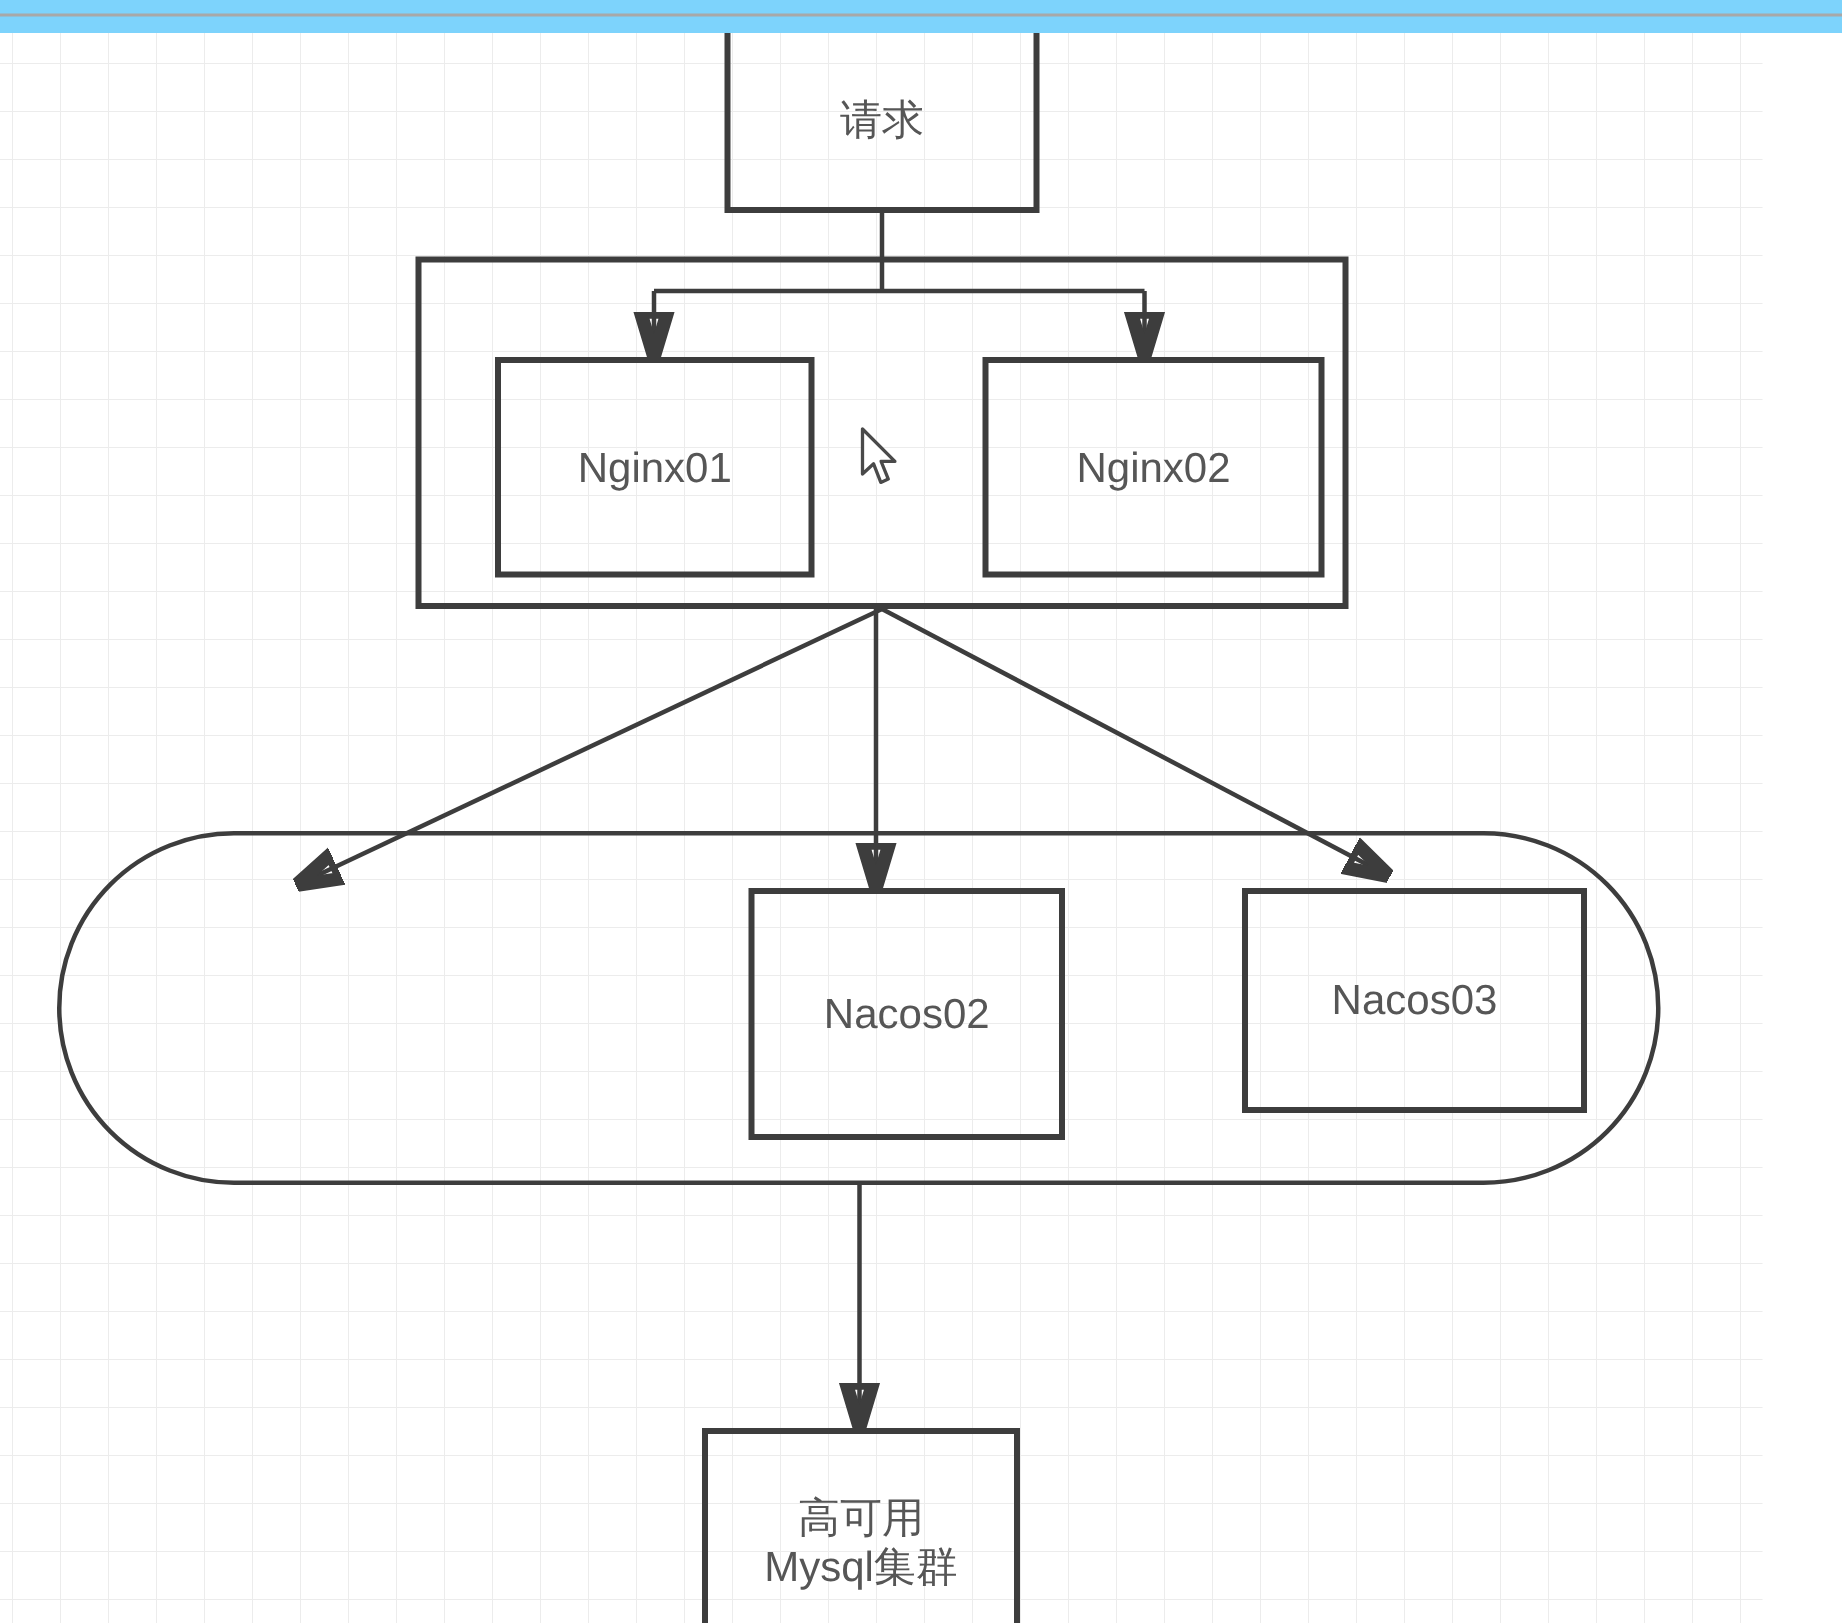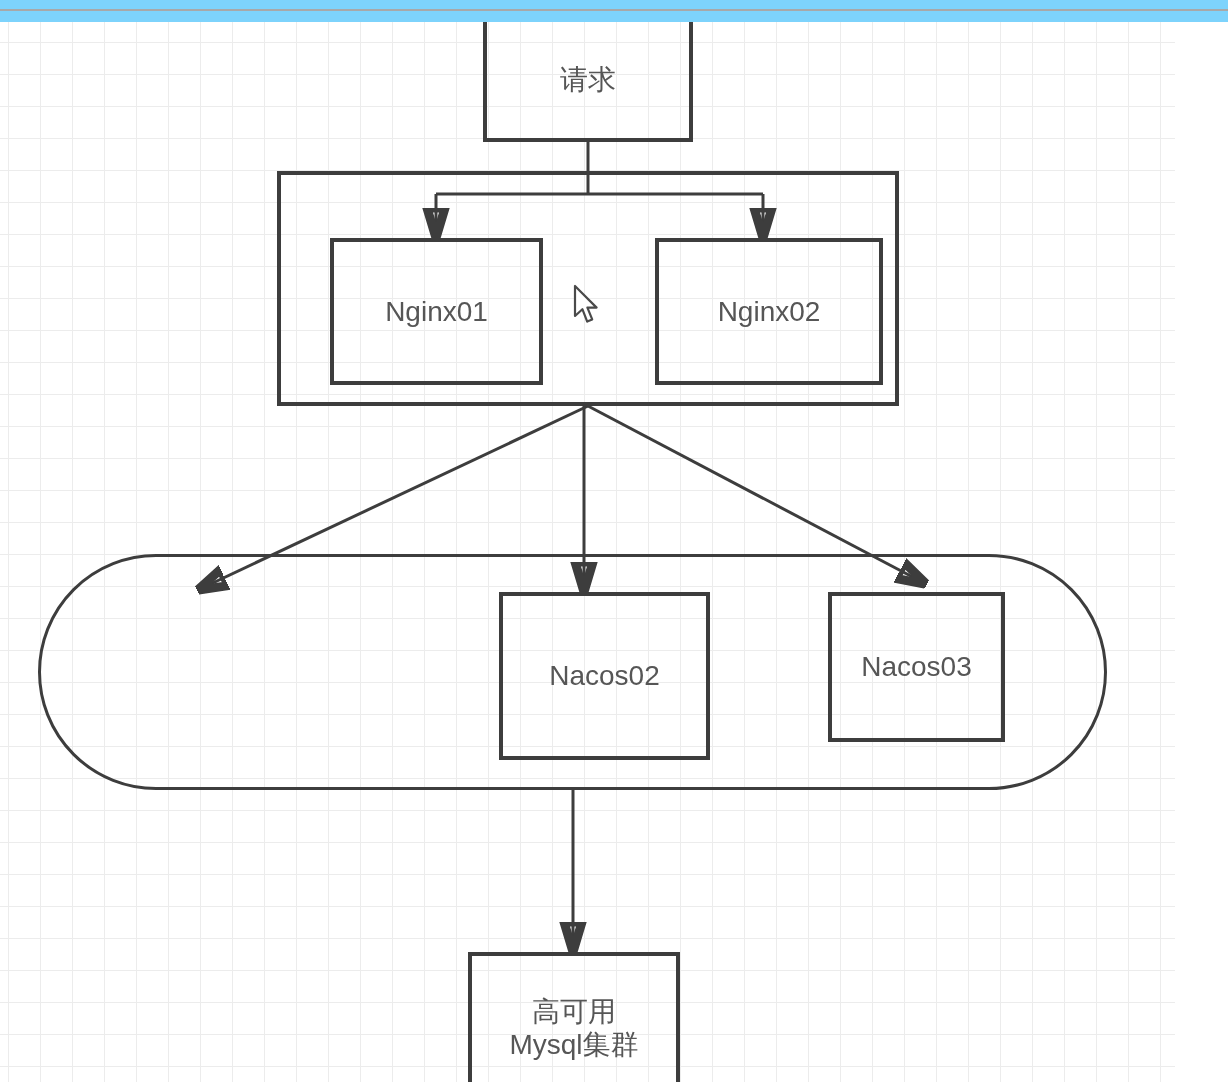--- a/index.html
+++ b/index.html
@@ -30,21 +30,21 @@
   .node.thin{border-width:3px;}
 
   .request-box{left:483px;top:-28px;width:210px;height:148px;align-items:flex-end;
     padding-bottom:42px;}
   .nginx-cluster{left:277px;top:149px;width:622px;height:235px;border-width:4px;}
   .nginx01{left:330px;top:216px;width:213px;height:147px;}
   .nginx02{left:655px;top:216px;width:228px;height:147px;}
   .nacos-cluster{left:38px;top:532px;width:1069px;height:236px;border-radius:118px;border-width:3px;}
   .nacos01{left:85px;top:570px;width:212px;height:150px;}
   .nacos02{left:477px;top:570px;width:211px;height:168px;margin-left:22px;}
-  .nacos03{left:828px;top:570px;width:177px;height:150px;}
+  .nacos03{left:828px;top:570px;width:230px;height:150px;}
   .mysql-box{left:468px;top:930px;width:212px;height:152px;}
 
   svg.edges{position:absolute;left:0;top:0;width:1228px;height:1060px;pointer-events:none;}
   svg.edges path{stroke:var(--stroke);stroke-width:3;fill:none;}
 
   .cursor{position:absolute;left:572px;top:262px;width:28px;height:42px;pointer-events:none;}
 </style>
 </head>
 <body>
 

